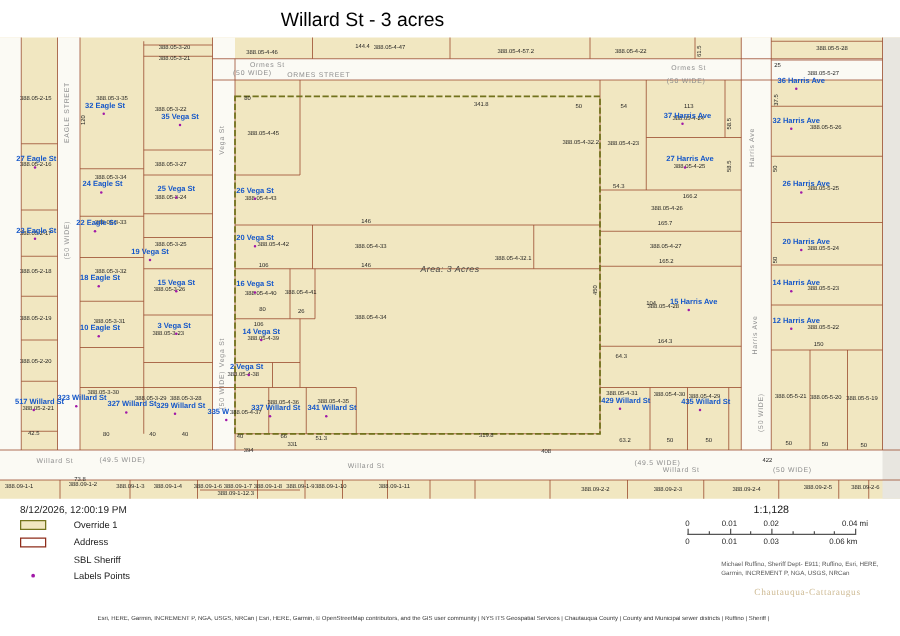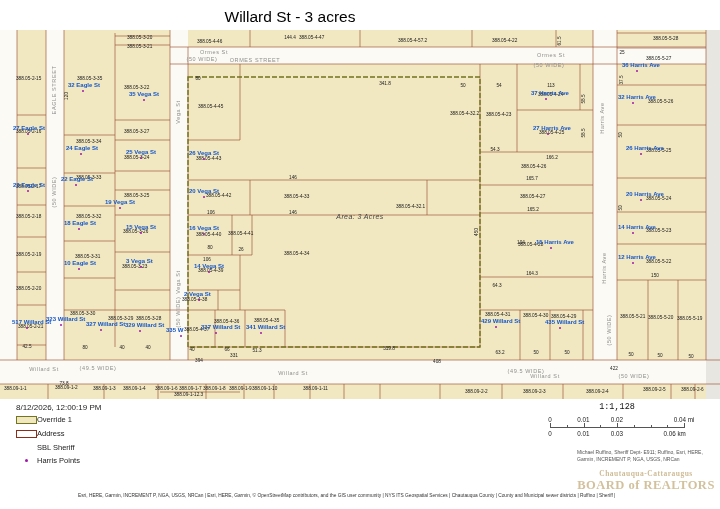--- a/index.html
+++ b/index.html
@@ -15,38 +15,38 @@
   .lbl{position:absolute;white-space:nowrap;line-height:1;}
   .sbl{font-size:4.7px;color:#1a1a1a;}
   .addr{font-size:6px;font-weight:bold;color:#1557c9;}
   .dim{font-size:4.7px;color:#222;transform:translate(-50%,-50%);}
   .dim.v{transform:translate(-50%,-50%) rotate(-90deg);}
   .street{font-size:5.5px;color:#8e8e8e;letter-spacing:.6px;transform:translate(-50%,-50%);}
   .street.v{transform:translate(-50%,-50%) rotate(-90deg);}
   .area{font-size:7px;font-style:italic;color:#444;transform:translate(-50%,-50%);letter-spacing:.4px;}
   .dot{position:absolute;width:2.4px;height:2.4px;border-radius:50%;background:#a118a8;}
   .ts{position:absolute;left:16px;top:403px;font-size:8px;color:#222;}
-  .leg-row{position:absolute;left:16px;display:flex;align-items:center;gap:0;
+  .leg-row{position:absolute;left:16px;display:flex;align-items:center;gap:22px;
            font-size:7.5px;color:#222;}
   .sw{width:21px;height:8px;box-sizing:border-box;flex:0 0 auto;}
   .sw.override{background:#f1e7c1;border:1px solid #75751e;}
   .sw.parcels{background:#fff;border:1px solid #8e2c1a;}
   .sw.empty{background:transparent;}
   .legdot{width:3px;height:3px;border-radius:50%;background:#a118a8;margin:0 9px;flex:0 0 auto;}
   .ratio{position:absolute;left:550px;top:402px;width:134px;text-align:center;
-         font-size:8.5px;color:#111;font-family:Liberation Mono, monospace;}
+         font-size:8.5px;color:#111;}
   #scalebar{position:absolute;left:550px;top:416px;width:134px;height:26px;}
   .sb-line{position:absolute;left:0;width:134px;top:11px;border-top:1px solid #555;}
   .sb-tick{position:absolute;width:1px;background:#555;}
   .sb-lab{position:absolute;font-size:6.3px;color:#222;transform:translateX(-50%);white-space:nowrap;}
   .credits{position:absolute;left:577px;top:449px;width:128px;font-size:5px;
            line-height:1.35;color:#555;}
   .wm{position:absolute;left:575px;top:469px;width:142px;text-align:center;
       font-family:"Liberation Serif",serif;color:#cfbc96;}
-  .wm1{font-size:7.5px;font-weight:bold;letter-spacing:.5px;}
+  .wm1{font-size:7.5px;font-weight:normal;letter-spacing:.5px;}
   .wm2{font-size:12.5px;font-weight:bold;letter-spacing:.5px;color:#d3c19c;}
   .attr{position:absolute;left:78px;top:493px;width:640px;font-size:4.8px;color:#333;
         white-space:nowrap;overflow:hidden;}
 </style>
 </head>
 <body>
 
 <div class="title">Willard St - 3 acres</div>
 
 <div id="map">
@@ -380,21 +380,21 @@
 <div class="leg-row" style="top:429px">
   <span class="sw parcels"></span>
   <span>Address</span>
 </div>
 <div class="leg-row" style="top:443px">
   <span class="sw empty"></span>
   <span>SBL Sheriff</span>
 </div>
 <div class="leg-row" style="top:456px">
   <span class="legdot"></span>
-  <span>Harris Points</span>
+  <span>Labels Points</span>
 </div>
 
 <div class="ratio">1:1,128</div>
 <div id="scalebar">
     <div class="sb-line"></div>
     <div class="sb-tick" style="left: 0px; top: 7px; height: 5px;"></div>
     <div class="sb-tick" style="left: 16.75px; top: 9px; height: 3px;"></div>
     <div class="sb-tick" style="left: 33.5px; top: 7px; height: 5px;"></div>
     <div class="sb-tick" style="left: 50.25px; top: 9px; height: 3px;"></div>
     <div class="sb-tick" style="left: 67px; top: 7px; height: 5px;"></div>
@@ -409,16 +409,15 @@
     <span class="sb-lab" style="left: 0px; top: 14px;">0</span>
     <span class="sb-lab" style="left: 33.5px; top: 14px;">0.01</span>
     <span class="sb-lab" style="left: 67px; top: 14px;">0.03</span>
     <span class="sb-lab" style="left: 124.62px; top: 14px;">0.06 km</span>
   </div>
 
 <div class="credits">Michael Ruffino, Sheriff Dept- E911; Ruffino, Esri, HERE, Garmin, INCREMENT P, NGA, USGS, NRCan</div>
 
 <div class="wm">
   <div class="wm1">Chautauqua-Cattaraugus</div>
-  <div class="wm2">BOARD of REALTORS</div>
 </div>
 
 <div class="attr">Esri, HERE, Garmin, INCREMENT P, NGA, USGS, NRCan | Esri, HERE, Garmin, © OpenStreetMap contributors, and the GIS user community | NYS ITS Geospatial Services | Chautauqua County | County and Municipal sewer districts | Ruffino | Sheriff |</div>
 
 </body></html>

